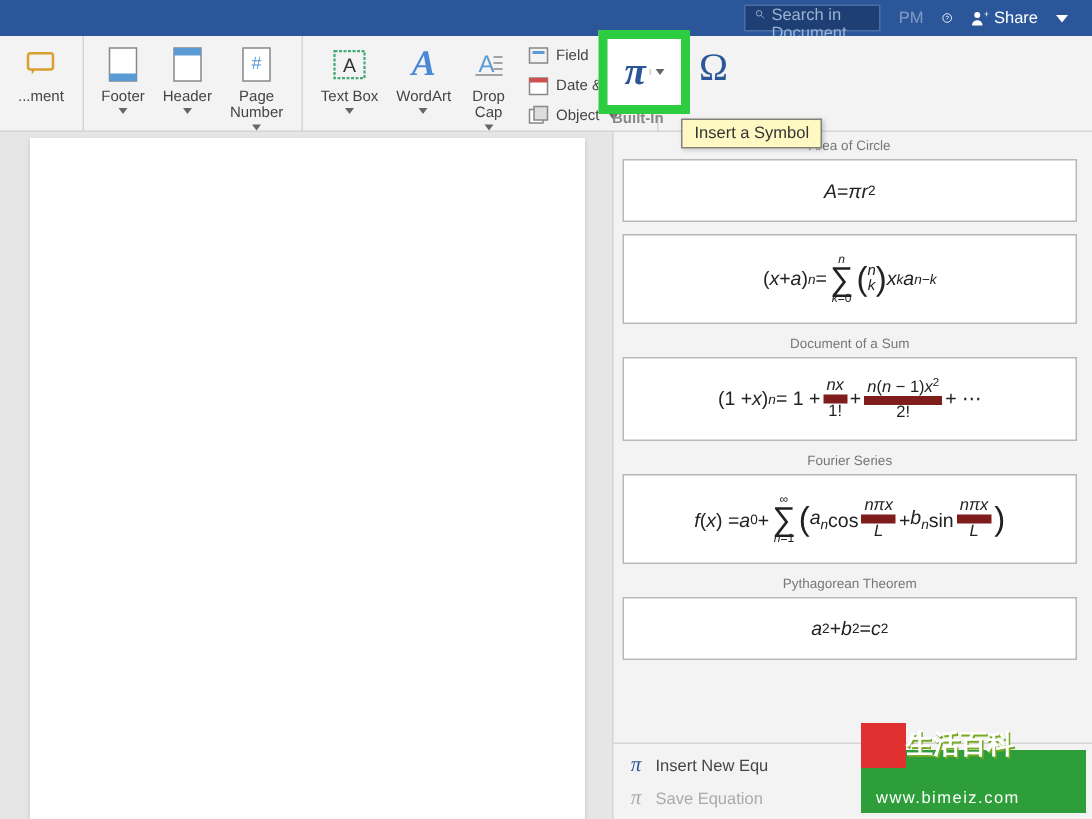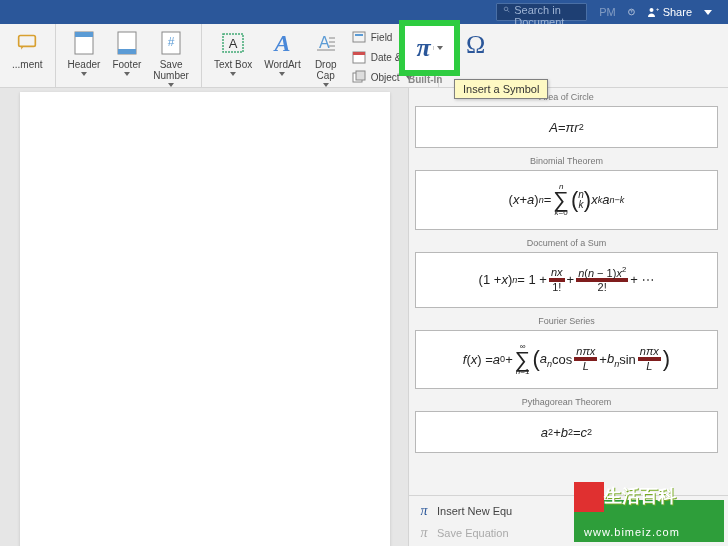--- a/index.html
+++ b/index.html
@@ -46,21 +46,21 @@
   .gallery { position: absolute; left: 408px; top: 88px; width: 320px; bottom: 0; background: #f3f3f3; border-left: 1px solid #d4d4d4; display: flex; flex-direction: column; overflow: hidden; }
   .gallery-scroll { flex: 1; overflow: hidden; padding: 4px 10px 0 6px; }
   .eq-item { margin-bottom: 8px; }
   .eq-title { font-size: 9px; color: #777; text-align: center; margin-bottom: 4px; }
   .eq-box { border: 1px solid #b8b8b8; background: #fff; padding: 12px 6px; display: flex; align-items: center; justify-content: center; font-family: "Cambria Math", "Times New Roman", serif; font-size: 13px; color: #222; min-height: 56px; cursor: pointer; }
   .eq-box.short { min-height: 42px; }
   .eq-formula { display: flex; align-items: center; white-space: nowrap; }
   sup { font-size: 0.7em; }
   sub { font-size: 0.7em; }
   .frac { display: inline-flex; flex-direction: column; align-items: center; vertical-align: middle; margin: 0 2px; font-size: 11px; line-height: 1; }
-  .frac .num { border-bottom: 4px solid #7f1d1d; padding: 0 2px; }
+  .frac .num { border-bottom: 6px solid #7f1d1d; padding: 0 2px; }
   .frac .den { padding: 0 2px; }
   .bigop { font-size: 22px; display: inline-flex; flex-direction: column; align-items: center; line-height: 0.8; margin: 0 2px; }
   .bigop .top { font-size: 8px; line-height: 1; }
   .bigop .mid { font-size: 22px; }
   .bigop .bot { font-size: 8px; line-height: 1; }
   .paren-l, .paren-r { font-size: 22px; }
   .binom { display: inline-flex; flex-direction: column; align-items: center; font-size: 10px; line-height: 1; }
 
   .gallery-footer { border-top: 1px solid #d4d4d4; padding: 4px 6px 2px; background: #f3f3f3; }
   .footer-item { display: flex; align-items: center; gap: 6px; font-size: 11px; color: #444; padding: 3px 2px; cursor: pointer; }
@@ -114,44 +114,44 @@
         </span>
       <span class="lbl">...ment</span>
     </div>
   </div>
 
   <div class="group">
     <div class="big-btn">
       <span class="icn">
           <svg width="20" height="24" viewBox="0 0 20 24">
             <rect x="1" y="1" width="18" height="22" fill="#fff" stroke="#888"></rect>
-            <rect x="1" y="1" width="18" height="5" fill="#5b9bd5"></rect>
-          </svg>
-        </span>
-      <span class="lbl">Header</span>
+            <rect x="1" y="18" width="18" height="5" fill="#5b9bd5"></rect>
+          </svg>
+        </span>
+      <span class="lbl">Footer</span>
       <span class="dd-arrow"></span>
     </div>
     <div class="big-btn">
       <span class="icn">
           <svg width="20" height="24" viewBox="0 0 20 24">
             <rect x="1" y="1" width="18" height="22" fill="#fff" stroke="#888"></rect>
-            <rect x="1" y="18" width="18" height="5" fill="#5b9bd5"></rect>
-          </svg>
-        </span>
-      <span class="lbl">Footer</span>
+            <rect x="1" y="1" width="18" height="5" fill="#5b9bd5"></rect>
+          </svg>
+        </span>
+      <span class="lbl">Header</span>
       <span class="dd-arrow"></span>
     </div>
     <div class="big-btn">
       <span class="icn">
           <svg width="20" height="24" viewBox="0 0 20 24">
             <rect x="1" y="1" width="18" height="22" fill="#fff" stroke="#888"></rect>
             <text x="10" y="15" text-anchor="middle" font-size="12" fill="#5b9bd5">#</text>
           </svg>
         </span>
-      <span class="lbl" style="white-space:pre">Save
+      <span class="lbl" style="white-space:pre">Page
 Number</span>
       <span class="dd-arrow"></span>
     </div>
   </div>
 
   <div class="group">
     <div class="big-btn">
       <span class="icn">
           <svg width="24" height="22" viewBox="0 0 24 22">
             <rect x="2" y="2" width="20" height="18" fill="none" stroke="#4a7" stroke-width="1.5" stroke-dasharray="2 1"></rect>
@@ -239,21 +239,20 @@
   <div class="gallery-scroll">
 
     <div class="eq-item">
       <div class="eq-title">Area of Circle</div>
       <div class="eq-box short">
           <span class="eq-formula"><i>A</i> = <i>πr</i><sup>2</sup></span>
         </div>
     </div>
 
     <div class="eq-item">
-      <div class="eq-title">Binomial Theorem</div>
       <div class="eq-box">
         <span class="eq-formula">
           (<i>x</i> + <i>a</i>)<sup><i>n</i></sup> =
           <span class="bigop">
               <span class="top"><i>n</i></span>
               <span class="mid">∑</span>
               <span class="bot"><i>k</i>=0</span>
             </span>
           <span class="paren-l">(</span><span class="binom">
               <span><i>n</i></span>

